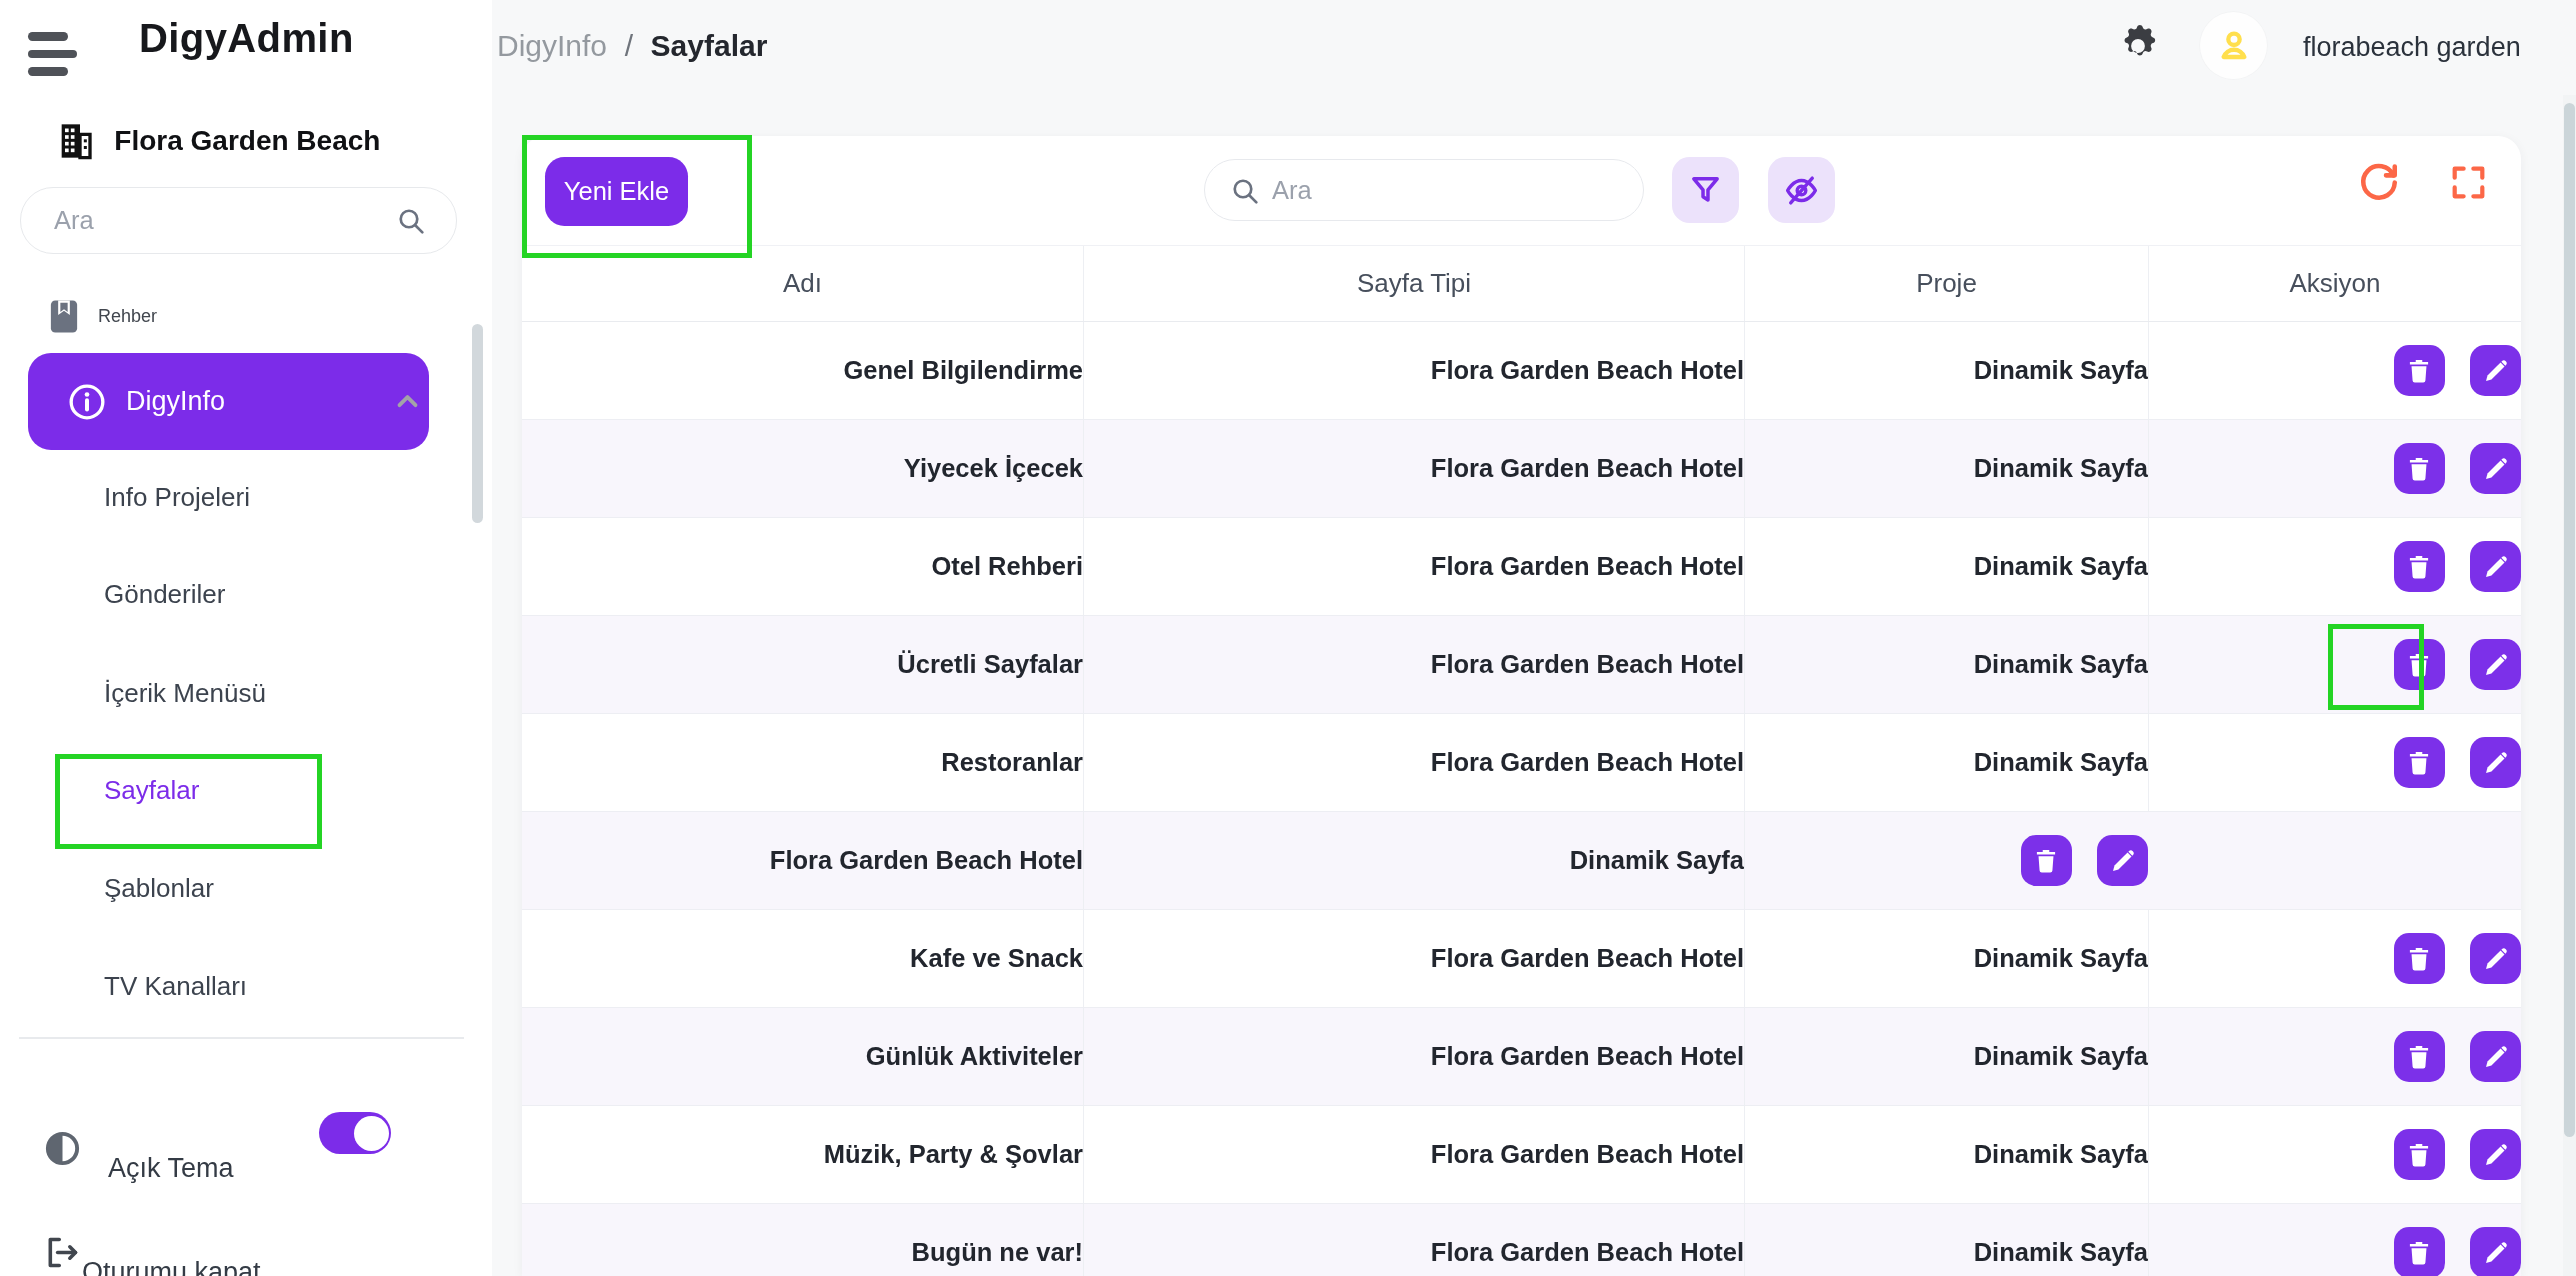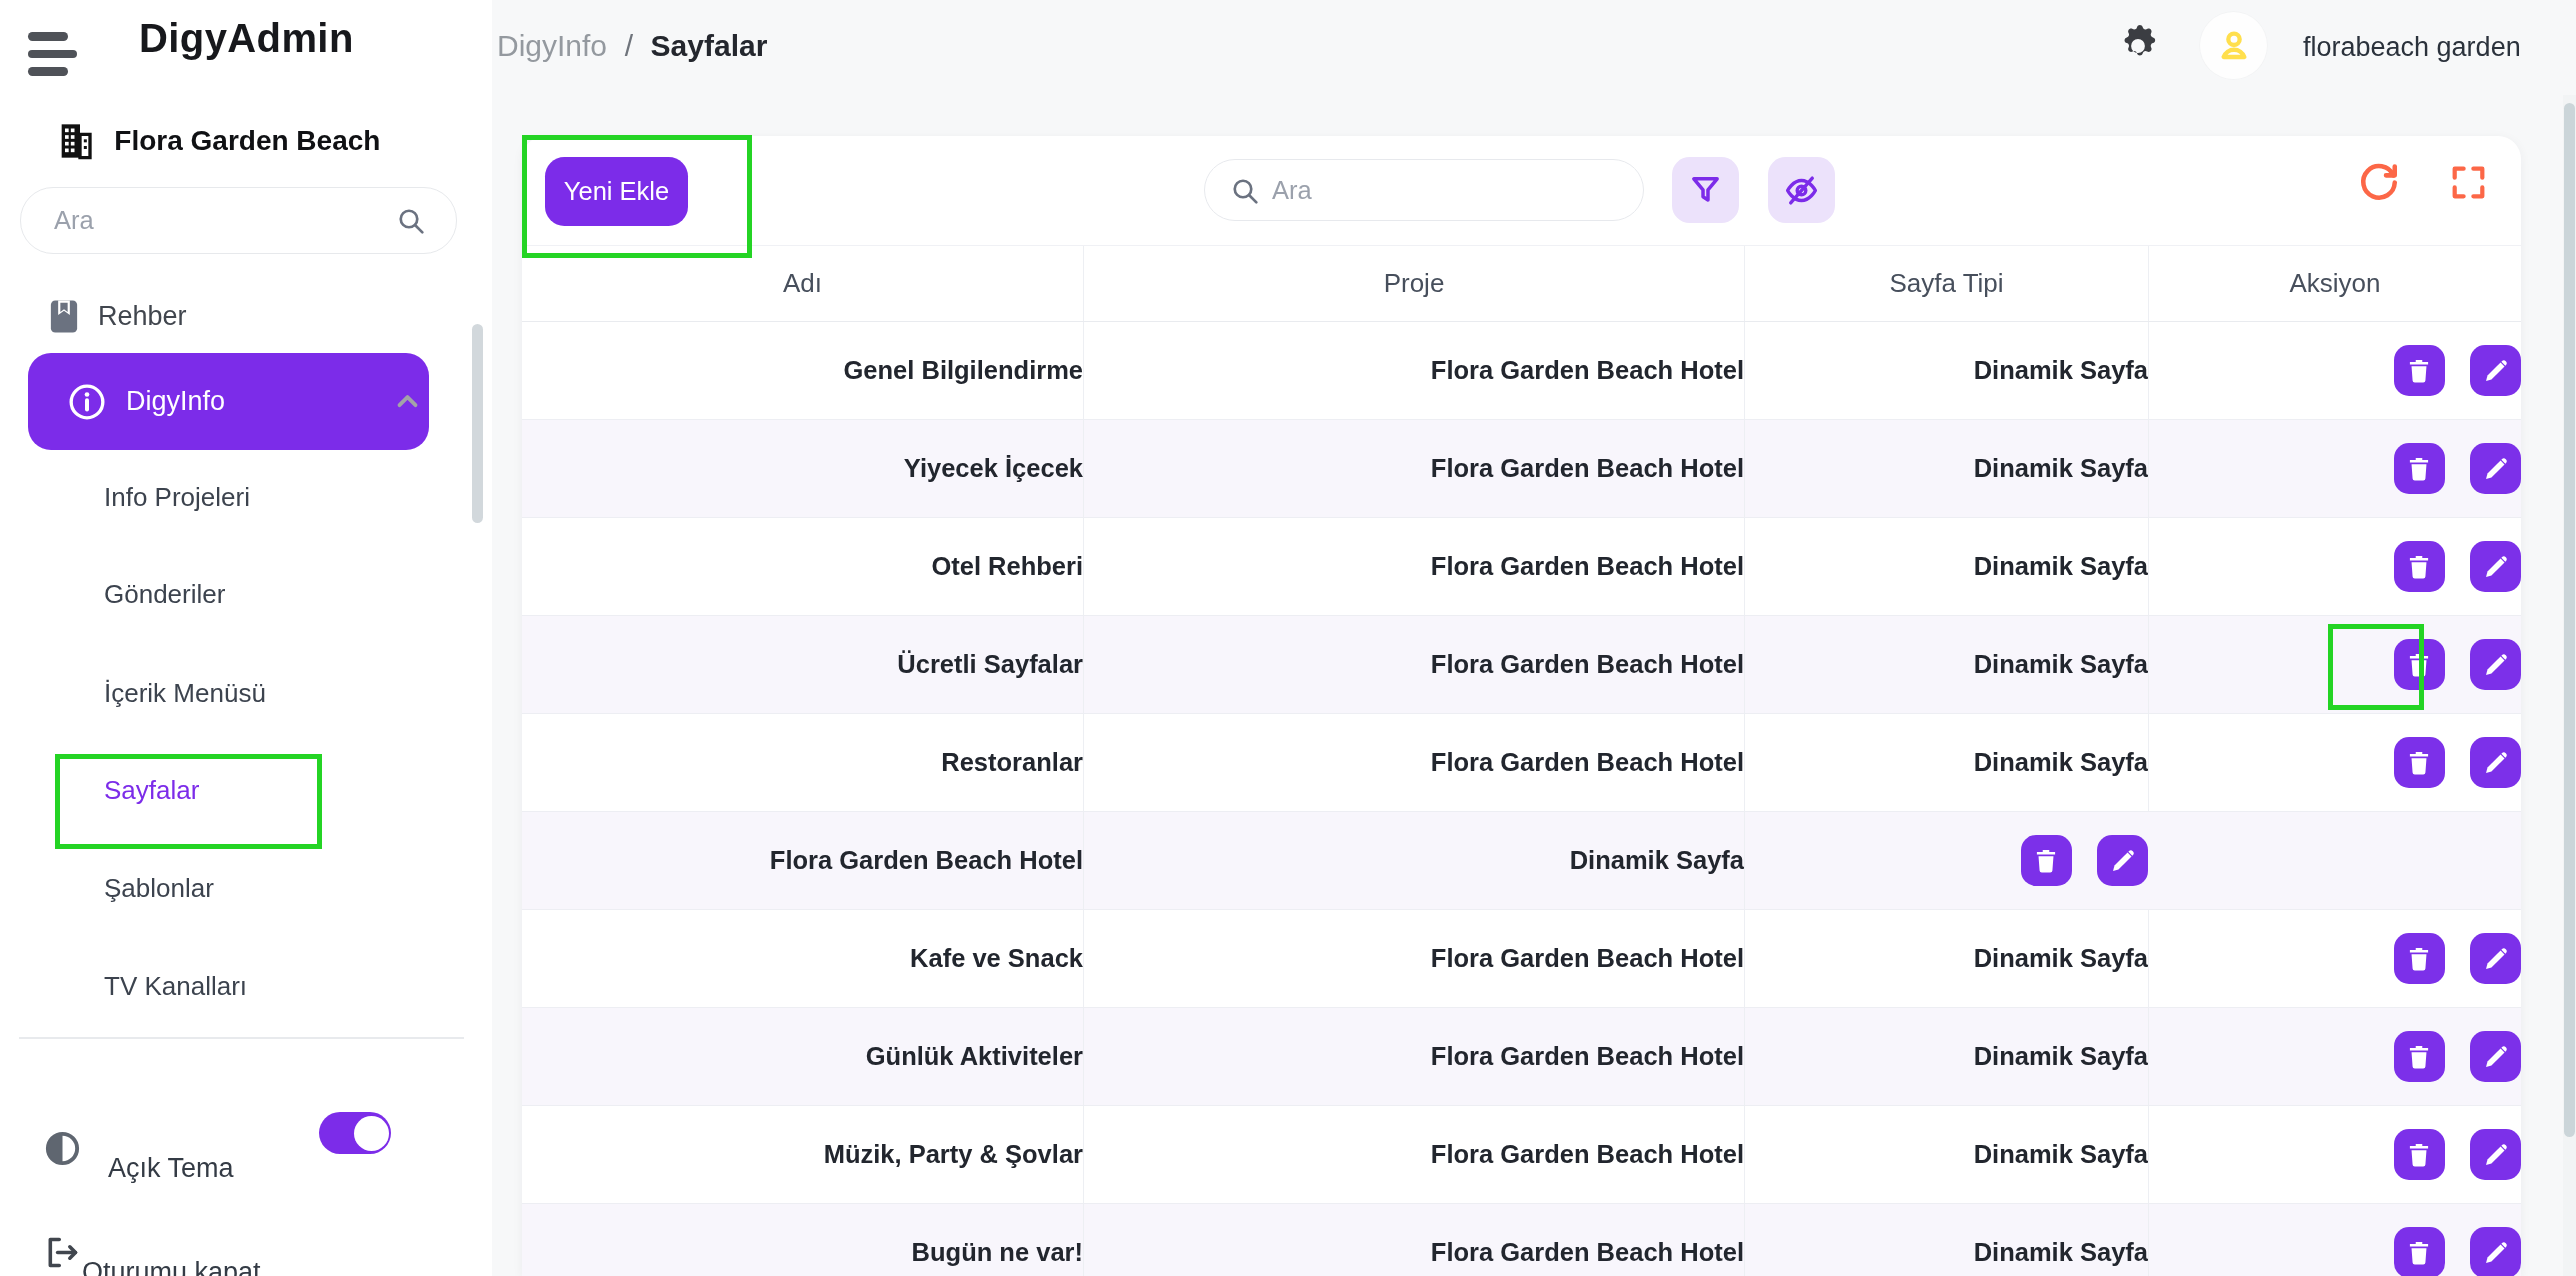--- a/index.html
+++ b/index.html
@@ -17,21 +17,21 @@
   .app-title { position:absolute; left:139px; top:16px; font-size:40px; font-weight:700; color:#17181c; letter-spacing:0.4px; }
   .workspace { position:absolute; left:55px; top:118px; height:46px; display:flex; align-items:center; gap:19.3px; cursor:pointer; }
   .workspace .ws-label { font-size:28px; font-weight:700; color:#101114; }
   .sb-search { position:absolute; left:20px; top:187px; width:437px; height:67px; }
   .sb-search input { width:100%; height:100%; border:1.8px solid #e7e9ec; border-radius:33px; padding:0 79px 0 33px; font-size:25.5px; color:#333; background:#fff; outline:none; font-family:inherit; }
   .sb-search svg { position:absolute; right:30px; top:17.6px; }
   ::placeholder { color:#9ba1ac; opacity:1; }
 
   .nav-item { position:absolute; left:0; width:479px; height:53px; display:flex; align-items:center; cursor:pointer; }
   .nav-item .ni-icon { position:absolute; left:49px; display:flex; }
-  .nav-item .ni-label { position:absolute; left:98px; font-size:27px; font-weight:500; color:#41464e; }
+  .nav-item .ni-label { position:absolute; left:98px; font-size:18px; font-weight:500; color:#41464e; }
   .nav-active { position:absolute; left:28px; top:353px; width:401px; height:97px; background:var(--purple); border-radius:23px; display:flex; align-items:center; cursor:pointer; }
   .nav-active .ni-icon { position:absolute; left:39px; display:flex; }
   .nav-active .ni-label { position:absolute; left:98px; font-size:27px; font-weight:500; color:#ffffff; }
   .nav-active .chev { position:absolute; left:362px; display:flex; }
 
   .sub-item { position:absolute; left:104px; font-size:26px; font-weight:400; color:#3c434e; cursor:pointer; white-space:nowrap; }
   .sub-item.current { color:var(--purple); }
 
   .sb-divider { position:absolute; left:19.3px; top:1037px; width:445px; height:1.8px; background:#e8eaed; }
   .footer-item { position:absolute; display:flex; align-items:center; cursor:pointer; }
@@ -261,22 +261,22 @@
               <path d="M15 3.5h5.5V9"></path>
               <path d="M20.5 15v5.5H15"></path>
               <path d="M9 20.5H3.5V15"></path>
             </svg>
         </span>
       </button>
     </div>
 
     <div class="thead">
       <div class="hcell">Adı</div>
+      <div class="hcell">Sayfa Tipi</div>
       <div class="hcell">Proje</div>
-      <div class="hcell">Sayfa Tipi</div>
       <div class="hcell">Aksiyon</div>
     </div>
 
     <div class="tbody" id="tbody">
         <div class="trow">
     <div class="cell">
             <span>Genel Bilgilendirme</span>
           </div>
     <div class="cell">
             <span>Flora Garden Beach Hotel</span>

